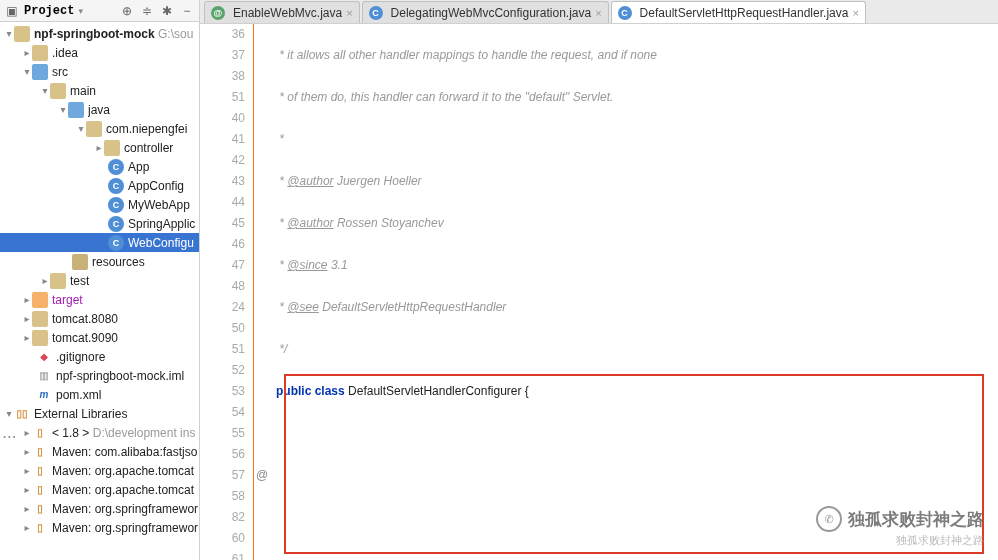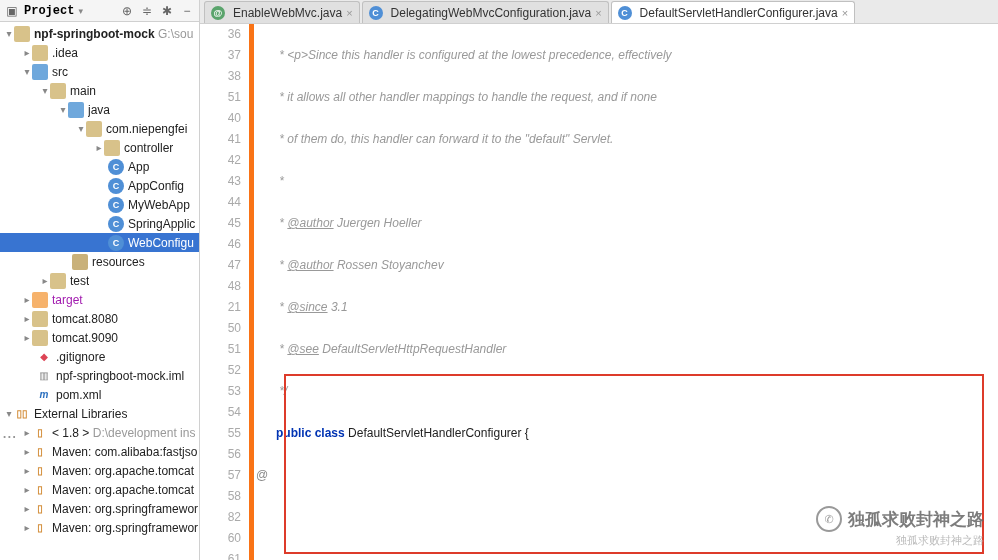--- a/index.html
+++ b/index.html
@@ -26,21 +26,21 @@
 .light { color:#999; }
 .vdots { position:absolute; left:2px; top:430px; color:#777; font-size:14px; writing-mode:vertical-rl; letter-spacing:-2px; }
 
 .editor { flex:1; display:flex; flex-direction:column; }
 .tabs { height:24px; display:flex; align-items:flex-end; border-bottom:1px solid #d0d0d0; background:#eaeaea; padding-left:4px; gap:2px; }
 .tab { height:22px; display:flex; align-items:center; padding:0 6px; background:#e0e0e0; border:1px solid #c0c0c0; border-bottom:none; border-radius:3px 3px 0 0; gap:4px; color:#333; }
 .tab.active { background:#fff; }
 .tab .class-ic { width:14px; height:14px; }
 .tab-close { color:#999; font-size:11px; }
 .code-area { flex:1; display:flex; font-family:"JetBrains Mono","Consolas",monospace; font-size:13px; line-height:21px; position:relative; overflow:hidden; }
-.gutter { width:54px; text-align:right; padding-right:8px; color:#aaa; background:#fff; border-right:5px solid #f97316; user-select:none; }
+.gutter { width:54px; text-align:right; padding-right:8px; color:#aaa; background:#fff; border-right:1px solid #f97316; user-select:none; }
 .gutter-mark { position:absolute; left:56px; width:18px; color:#888; }
 .code { flex:1; padding-left:22px; color:#222; white-space:pre; position:relative; }
 .kw { color:#0033b3; font-weight:bold; }
 .cm { color:#999; font-style:italic; }
 .cmtag { color:#999; font-style:italic; text-decoration:underline; }
 .fld { color:#871094; }
 .redbox { position:absolute; border:2px solid #dd3b2a; pointer-events:none; }
 .watermark { position:absolute; right:14px; bottom:28px; display:flex; align-items:center; gap:6px; opacity:.85; }
 .wm-ic { width:26px; height:26px; border:2px solid #888; border-radius:50%; display:flex; align-items:center; justify-content:center; color:#888; font-size:11px; }
 .wm-txt { color:#666; font-size:17px; font-weight:bold; }
@@ -190,56 +190,55 @@
           <span>EnableWebMvc.java</span>
           <span class="tab-close">×</span>
         </div>
       <div class="tab">
           <span class="ficon class-ic">C</span>
           <span>DelegatingWebMvcConfiguration.java</span>
           <span class="tab-close">×</span>
         </div>
       <div class="tab active">
           <span class="ficon class-ic">C</span>
-          <span>DefaultServletHandlerConfigurer.java</span>
+          <span>DefaultServletHttpRequestHandler.java</span>
           <span class="tab-close">×</span>
         </div>
     </div>
     <div class="code-area">
       <div class="gutter">
         <div>36</div>
           <div>37</div>
           <div>38</div>
           <div>51</div>
           <div>40</div>
           <div>41</div>
           <div>42</div>
           <div>43</div>
           <div>44</div>
           <div>45</div>
           <div>46</div>
           <div>47</div>
           <div>48</div>
-          <div>21</div>
+          <div>24</div>
           <div>50</div>
           <div>51</div>
           <div>52</div>
           <div>53</div>
           <div>54</div>
           <div>55</div>
           <div>56</div>
           <div>57</div>
           <div>58</div>
           <div>82</div>
           <div>60</div>
           <div>61</div>
       </div>
       <div class="gutter-mark" style="top:441px">@</div>
       <div class="code">
-<div><span class="cm"> * &lt;p&gt;Since this handler is configured at the lowest precedence, effectively</span></div>
 <div><span class="cm"> * it allows all other handler mappings to handle the request, and if none</span></div>
 <div><span class="cm"> * of them do, this handler can forward it to the "default" Servlet.</span></div>
 <div><span class="cm"> *</span></div>
 <div><span class="cm"> * </span><span class="cmtag">@author</span><span class="cm"> Juergen Hoeller</span></div>
 <div><span class="cm"> * </span><span class="cmtag">@author</span><span class="cm"> Rossen Stoyanchev</span></div>
 <div><span class="cm"> * </span><span class="cmtag">@since</span><span class="cm"> 3.1</span></div>
 <div><span class="cm"> * </span><span class="cmtag">@see</span><span class="cm"> DefaultServletHttpRequestHandler</span></div>
 <div><span class="cm"> */</span></div>
 <div><span class="kw">public</span> <span class="kw">class</span><span> DefaultServletHandlerConfigurer {</span></div>
 <div> </div>

